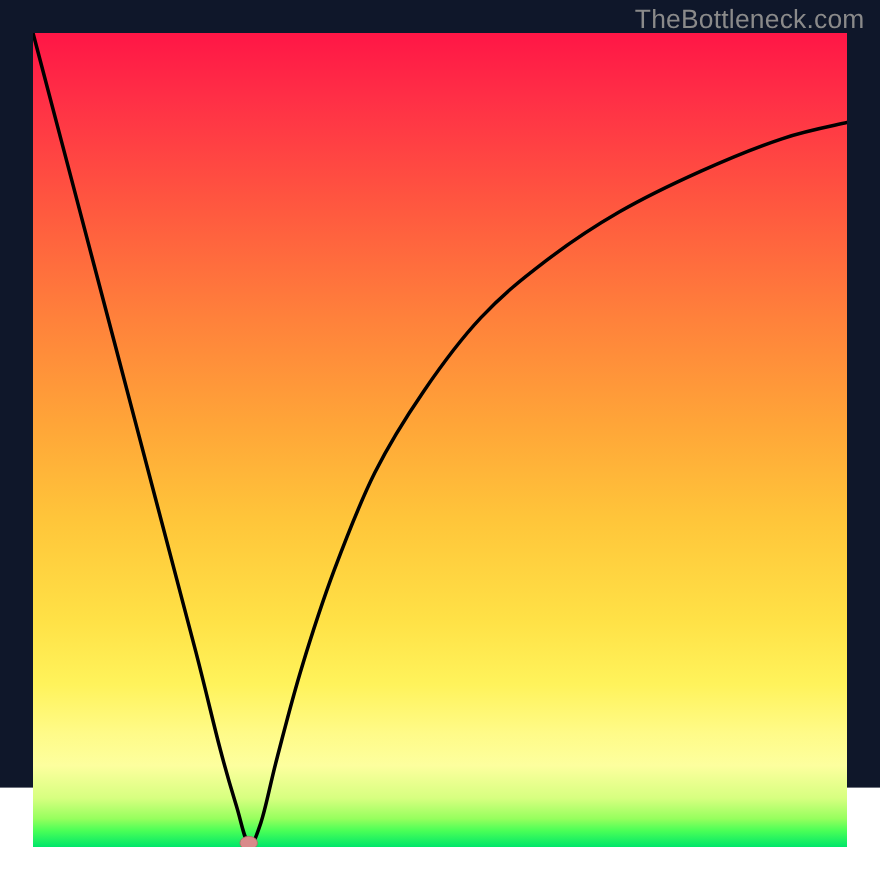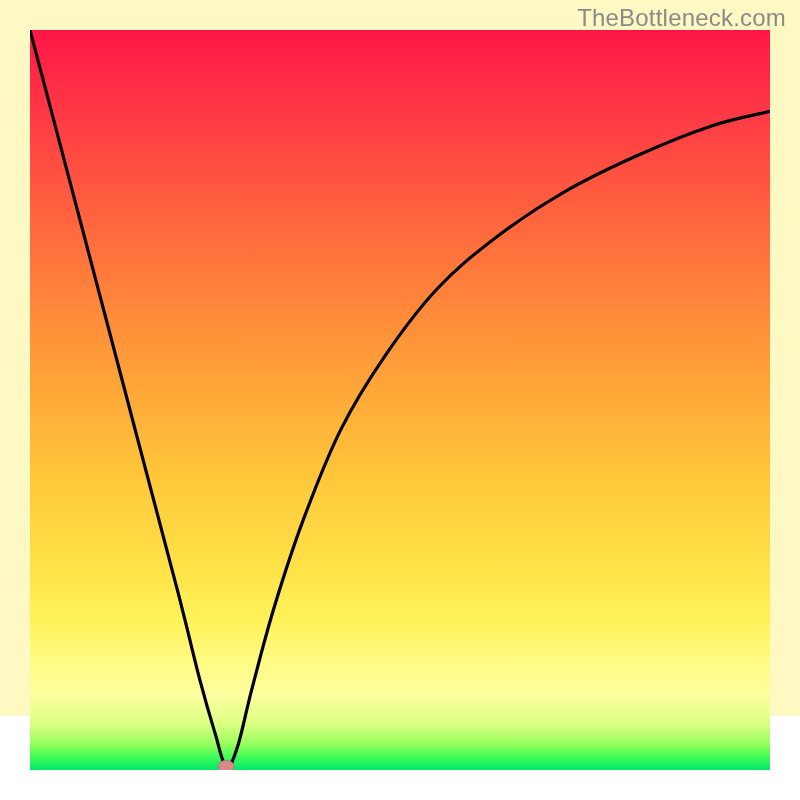--- a/index.html
+++ b/index.html
@@ -1,20 +1,20 @@
 <!DOCTYPE html>
 <html><head>
 <meta charset="utf-8">
 <style>
   * { margin: 0; padding: 0; box-sizing: border-box; }
   html, body { width: 800px; height: 800px; overflow: hidden; }
   .frame {
     width: 800px;
     height: 716px;
-    background: #fef9c3;
+    background: #0f172a;
     position: relative;
   }
   .watermark {
     position: absolute;
     top: 4px;
     right: 14px;
     font-family: Arial, Helvetica, sans-serif;
     font-size: 24px;
     color: #8a8a8a;
     font-weight: 500;

